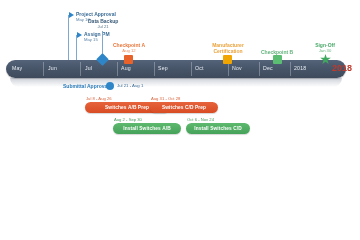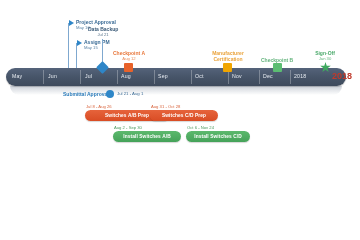--- a/index.html
+++ b/index.html
@@ -2,21 +2,21 @@
 <html><head>
 <meta charset="utf-8">
 <style>
   html,body{margin:0;padding:0;}
   body{
     width:360px;height:145px;overflow:hidden;
     background:#ffffff;
     font-family:"Liberation Sans","DejaVu Sans",sans-serif;
     position:relative;
   }
-  #stage{position:absolute;left:0;top:12px;width:360px;height:145px;}
+  #stage{position:absolute;left:0;top:4px;width:360px;height:145px;}
 
   
   .band{
     position:absolute;left:6px;top:56px;width:340px;height:18px;
     background:linear-gradient(180deg,#55637a 0%,#475569 48%,#3e4a5c 100%);
     border-radius:9px;
     box-shadow:0 1px 1px rgba(0,0,0,.25);
   }
   .band-reflect{
     position:absolute;left:10px;top:74px;width:332px;height:9px;

